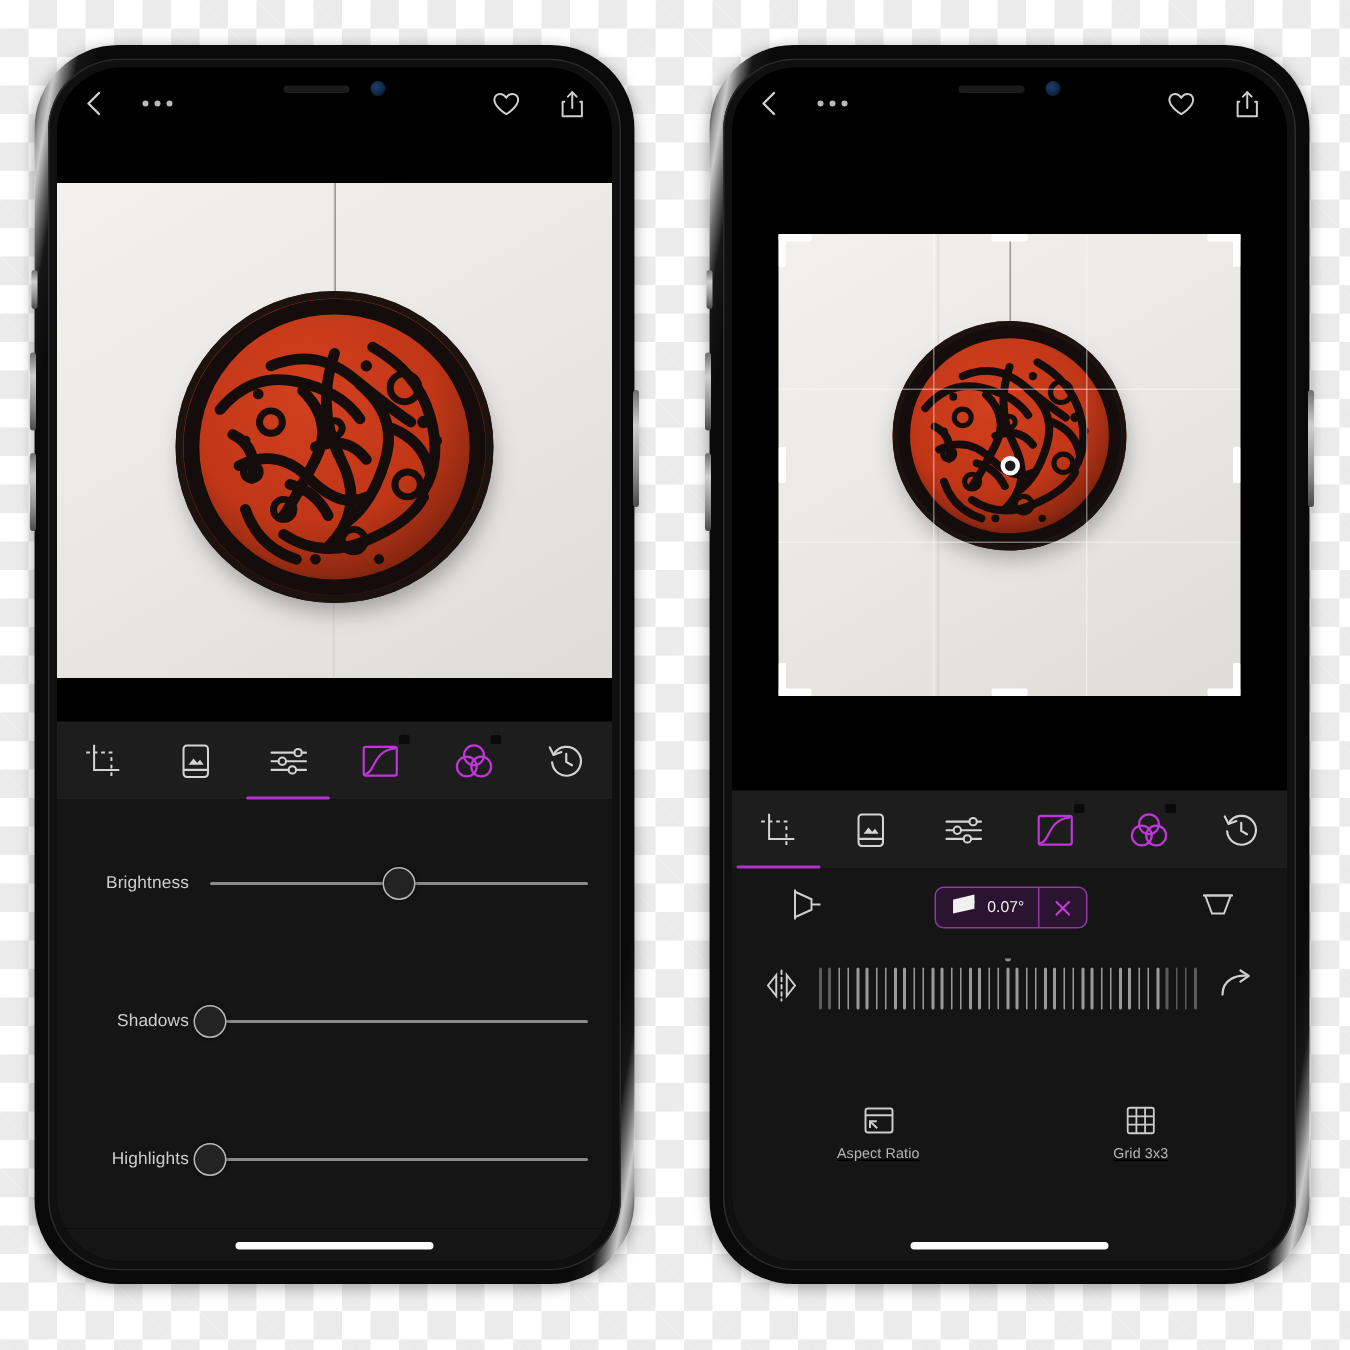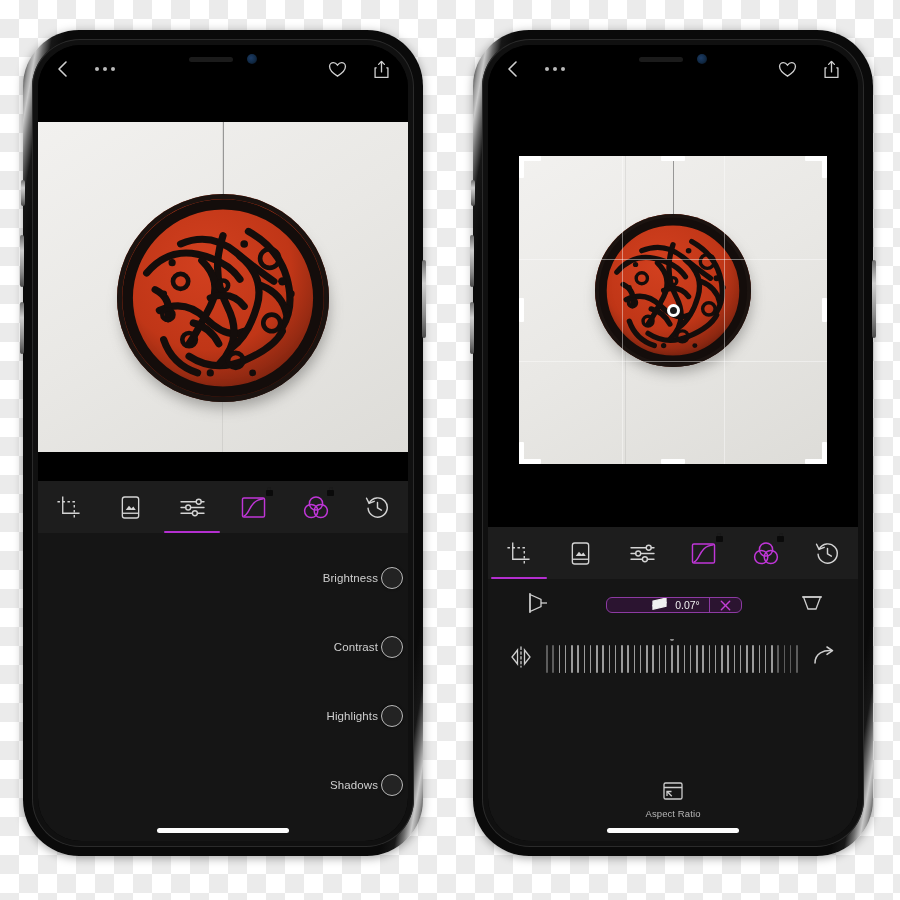--- a/index.html
+++ b/index.html
@@ -226,21 +226,20 @@
   }
 
   
   .panel {
     background: #151515;
     flex: 1 1 auto;
     padding: 10px 16px 0 16px;
     display: flex;
     flex-direction: column;
     justify-content: space-around;
-    align-items: flex-end;
   }
   .slider-row {
     display: flex;
     align-items: center;
     height: 40px;
   }
   .slider-label {
     width: 86px;
     text-align: right;
     padding-right: 14px;
@@ -293,23 +292,22 @@
     align-items: center;
     justify-content: space-between;
     padding: 0 34px;
   }
   .skew-pill {
     display: flex;
     align-items: center;
     border: 1px solid #8d3aa3;
     border-radius: 6px;
     background: #2b1430;
-    height: 16px;
+    height: 28px;
     overflow: hidden;
-    padding-left: 34px;
   }
   .skew-pill .seg {
     display: flex; align-items: center; gap: 6px;
     padding: 0 9px; height: 100%;
   }
   .skew-pill .divider { width: 1px; height: 100%; background: #8d3aa3; }
   .skew-val { color: #efefef; font-size: 10.5px; }
 
   .crop-row2 {
     height: 56px;
@@ -334,22 +332,23 @@
   .ruler-dot {
     position: absolute;
     top: -2px; left: 50%; transform: translateX(-50%);
     width: 4px; height: 4px; border-radius: 50%;
     background: #8f8f8f;
   }
 
   .crop-row3 {
     flex: 1 1 auto;
     display: flex;
-    align-items: flex-end;
+    align-items: center;
     padding: 6px 10px 0 10px;
+    text-decoration: underline;
   }
   .crop-item {
     flex: 1;
     display: flex;
     flex-direction: column;
     align-items: center;
     gap: 7px;
     color: #cdcdcd;
   }
   .crop-item .lbl { font-size: 9.5px; color: #b6b6b6; letter-spacing: .1px; }
@@ -523,35 +522,28 @@
 
       <div class="panel">
         <div class="slider-row">
           <div class="slider-label">Brightness</div>
           <div class="slider-track">
             <div class="rail"></div>
             <div class="knob" style="left:50%"></div>
           </div>
         </div>
         <div class="slider-row">
-          <div class="slider-label">Contrast</div>
-          <div class="slider-track">
-            <div class="rail"></div>
-            <div class="knob" style="left:50%"></div>
-          </div>
-        </div>
-        <div class="slider-row">
-          <div class="slider-label">Highlights</div>
+          <div class="slider-label">Shadows</div>
           <div class="slider-track">
             <div class="rail"></div>
             <div class="knob" style="left:0%"></div>
           </div>
         </div>
         <div class="slider-row">
-          <div class="slider-label">Shadows</div>
+          <div class="slider-label">Highlights</div>
           <div class="slider-track">
             <div class="rail"></div>
             <div class="knob" style="left:0%"></div>
           </div>
         </div>
       </div>
 
       <div class="home-bar">
           <i></i>
         </div>
@@ -834,20 +826,30 @@
         <div class="crop-row3">
           <div class="crop-item">
             <svg width="22" height="20" viewBox="0 0 22 20" fill="none" stroke="#cdcdcd" stroke-width="1.3">
                 <rect x="2" y="2" width="18" height="16" rx="1.6"></rect>
                 <line x1="2" y1="6.5" x2="20" y2="6.5"></line>
                 <polyline points="5,15 5,10.5 9.5,10.5"></polyline>
                 <line x1="5" y1="10.5" x2="9.8" y2="15.2"></line>
               </svg>
             <span class="lbl">Aspect Ratio</span>
           </div>
+          <div class="crop-item">
+            <svg width="21" height="20" viewBox="0 0 21 20" fill="none" stroke="#cdcdcd" stroke-width="1.2">
+                <rect x="1.8" y="1.5" width="17.4" height="17" rx="1.4"></rect>
+                <line x1="7.6" y1="1.5" x2="7.6" y2="18.5"></line>
+                <line x1="13.4" y1="1.5" x2="13.4" y2="18.5"></line>
+                <line x1="1.8" y1="7.2" x2="19.2" y2="7.2"></line>
+                <line x1="1.8" y1="12.8" x2="19.2" y2="12.8"></line>
+              </svg>
+            <span class="lbl">Grid 3x3</span>
+          </div>
         </div>
 
         <div class="home-bar">
             <i></i>
           </div>
       </div>
 
     </div>
   </div>
 </div>

